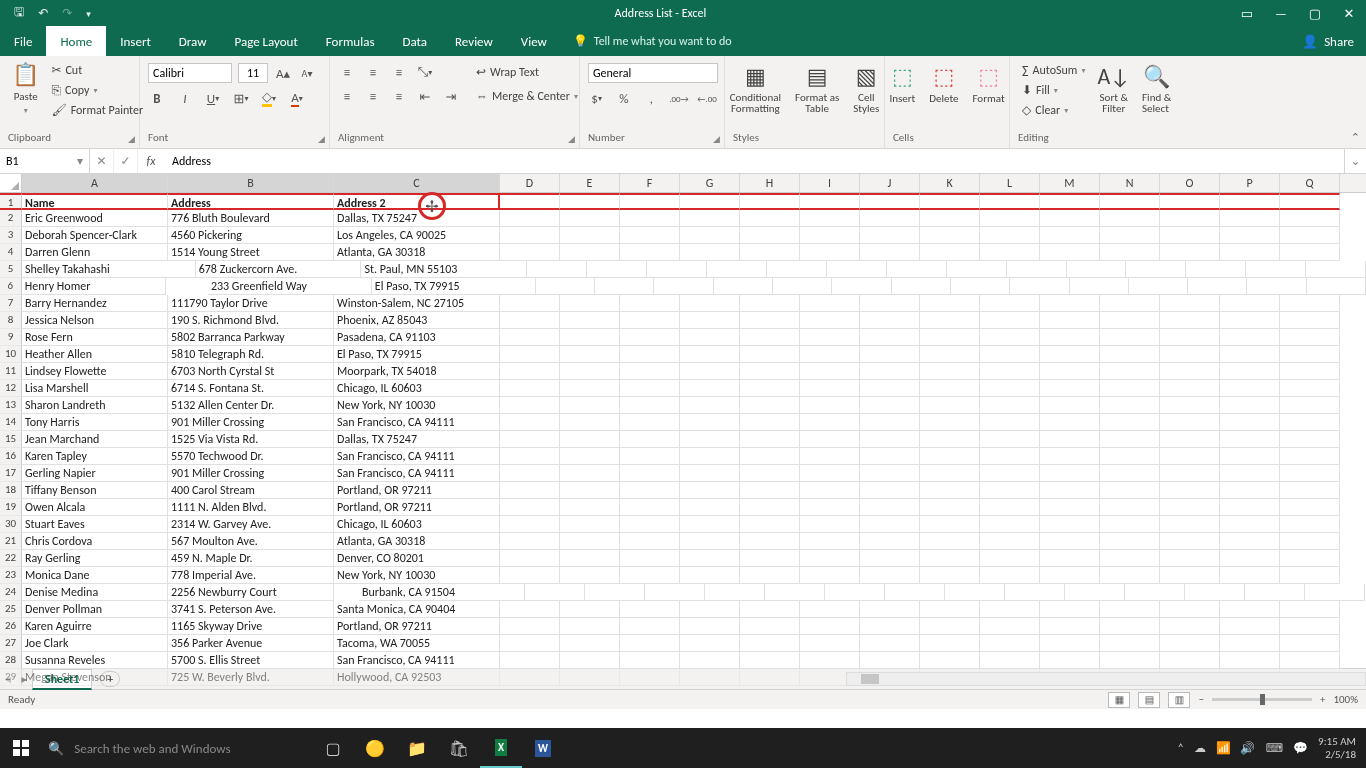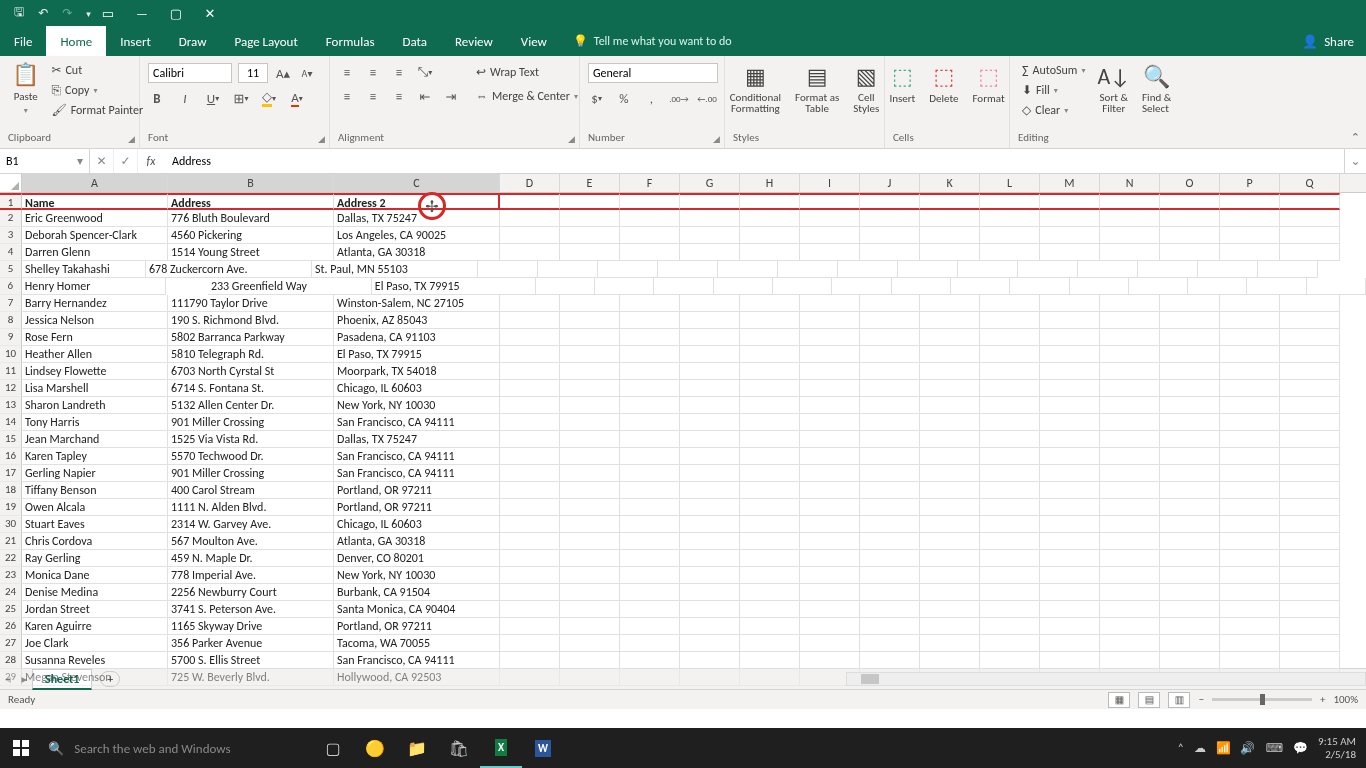--- a/index.html
+++ b/index.html
@@ -93,20 +93,21 @@
 </head>
 <body>
 
 <div class="titlebar">
   <div class="qat">
     <span>🖫</span>
     <span>↶</span>
     <span style="opacity:.4">↷</span>
     <span style="font-size:9px">▾</span>
   </div>
+  <div class="title">Address List  -  Excel</div>
   <div class="wincontrols">
     <span>▭</span>
     <span>—</span>
     <span>▢</span>
     <span>✕</span>
   </div>
 </div>
 
 <div class="tabs">
   <div id="tabs-container" style="display:flex">
@@ -422,21 +423,21 @@
         <div class="cell" style="width: 60px;"></div>
         <div class="cell" style="width: 60px;"></div>
         <div class="cell" style="width: 60px;"></div>
         <div class="cell" style="width: 60px;"></div>
         <div class="cell" style="width: 60px;"></div>
         <div class="cell" style="width: 60px;"></div>
         <div class="cell" style="width: 60px;"></div>
       </div>
       <div class="row">
         <div class="rowhdr">5</div>
-        <div class="cell" style="width: 124px;">Shelley Takahashi</div>
+        <div class="cell" style="width: 174px;">Shelley Takahashi</div>
         <div class="cell" style="width: 166px;">678 Zuckercorn Ave.</div>
         <div class="cell" style="width: 166px;">St. Paul, MN 55103</div>
         <div class="cell" style="width: 60px;"></div>
         <div class="cell" style="width: 60px;"></div>
         <div class="cell" style="width: 60px;"></div>
         <div class="cell" style="width: 60px;"></div>
         <div class="cell" style="width: 60px;"></div>
         <div class="cell" style="width: 60px;"></div>
         <div class="cell" style="width: 60px;"></div>
         <div class="cell" style="width: 60px;"></div>
@@ -804,39 +805,39 @@
         <div class="cell" style="width: 60px;"></div>
         <div class="cell" style="width: 60px;"></div>
         <div class="cell" style="width: 60px;"></div>
         <div class="cell" style="width: 60px;"></div>
         <div class="cell" style="width: 60px;"></div>
       </div>
       <div class="row">
         <div class="rowhdr">24</div>
         <div class="cell" style="width: 146px;">Denise Medina</div>
         <div class="cell" style="width: 166px;">2256 Newburry Court</div>
-        <div class="cell" style="width: 166px;">Burbank, CA 91504</div>
+        <div class="cell" style="width: 166px; margin-left: 25px;">Burbank, CA 91504</div>
         <div class="cell" style="width: 60px;"></div>
         <div class="cell" style="width: 60px;"></div>
         <div class="cell" style="width: 60px;"></div>
         <div class="cell" style="width: 60px;"></div>
         <div class="cell" style="width: 60px;"></div>
         <div class="cell" style="width: 60px;"></div>
         <div class="cell" style="width: 60px;"></div>
         <div class="cell" style="width: 60px;"></div>
         <div class="cell" style="width: 60px;"></div>
         <div class="cell" style="width: 60px;"></div>
         <div class="cell" style="width: 60px;"></div>
         <div class="cell" style="width: 60px;"></div>
         <div class="cell" style="width: 60px;"></div>
         <div class="cell" style="width: 60px;"></div>
       </div>
       <div class="row">
         <div class="rowhdr">25</div>
-        <div class="cell" style="width: 146px;">Jordan Street</div>
+        <div class="cell" style="width: 146px;">Denver Pollman</div>
         <div class="cell" style="width: 166px;">3741 S. Peterson Ave.</div>
         <div class="cell" style="width: 166px;">Santa Monica, CA 90404</div>
         <div class="cell" style="width: 60px;"></div>
         <div class="cell" style="width: 60px;"></div>
         <div class="cell" style="width: 60px;"></div>
         <div class="cell" style="width: 60px;"></div>
         <div class="cell" style="width: 60px;"></div>
         <div class="cell" style="width: 60px;"></div>
         <div class="cell" style="width: 60px;"></div>
         <div class="cell" style="width: 60px;"></div>

